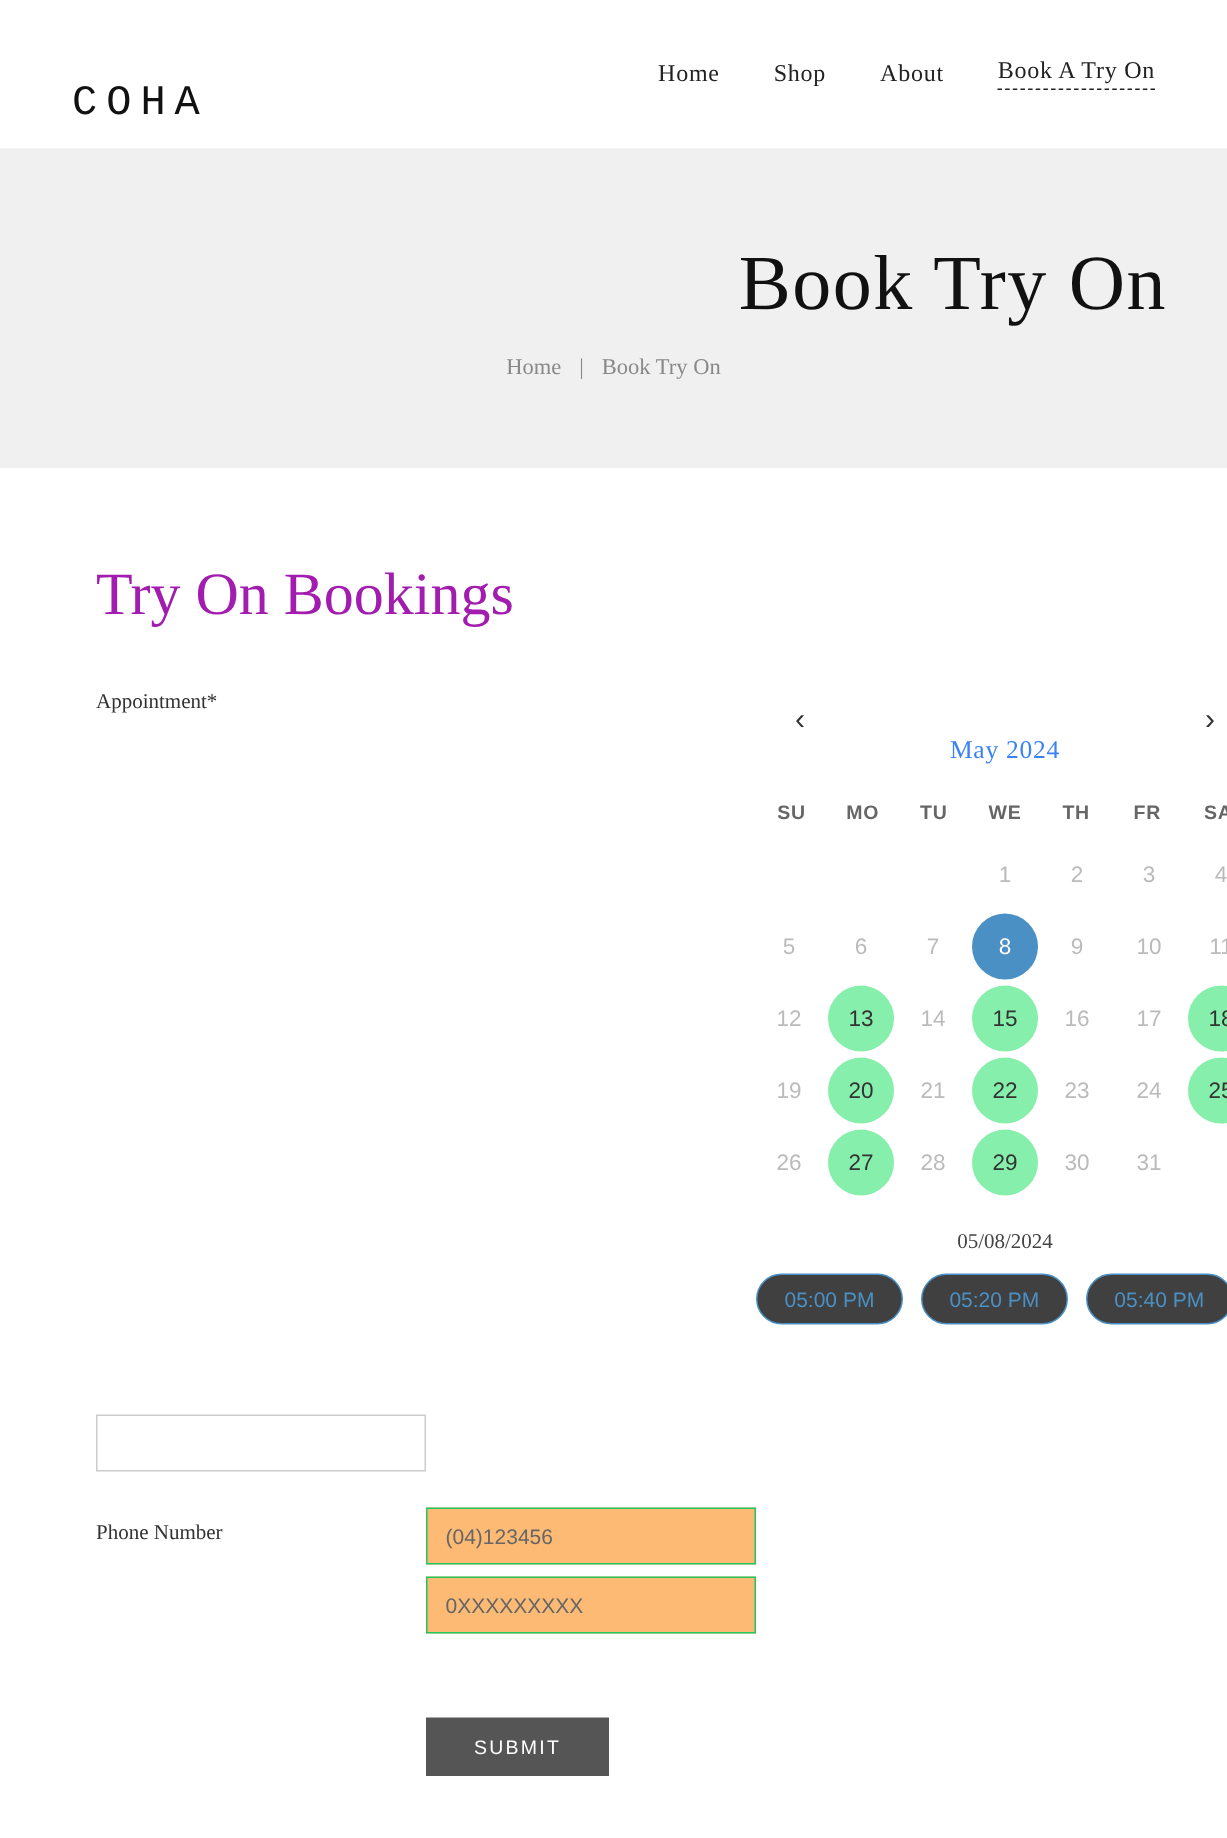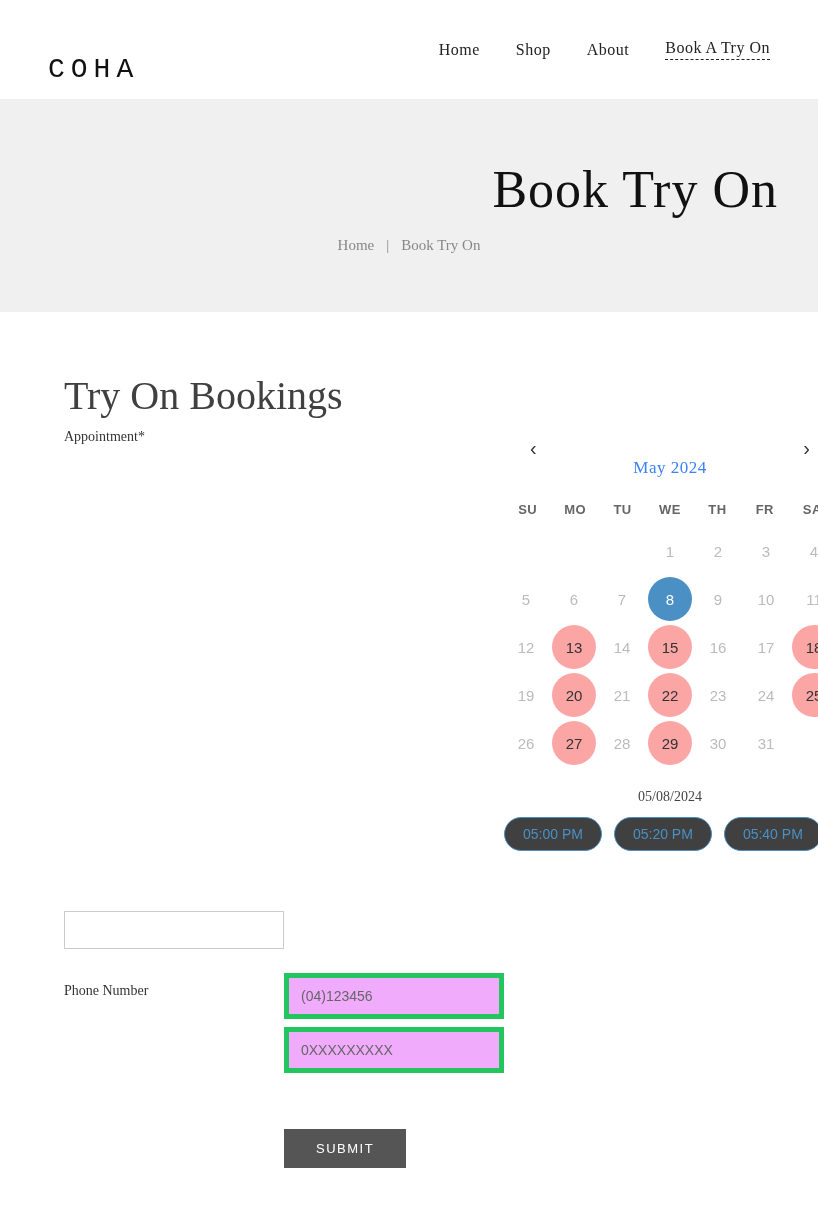--- a/index.html
+++ b/index.html
@@ -74,21 +74,22 @@
 
     
     .main-content {
       background: #fff;
       padding: 60px 64px 80px;
     }
     .section-title {
       font-family: Georgia, serif;
       font-size: 40px;
       font-weight: 400;
-      color: #404040;
+      margin-bottom: 32px;
+      color: #a21caf;
     }
 
     
     .calendar-container {
       margin-left: 220px;
       margin-bottom: 24px;
     }
     .calendar-nav {
       display: flex;
       align-items: center;
@@ -143,21 +144,21 @@
       margin: 0 auto;
     }
     .day-cell.empty {
       cursor: default;
     }
     .day-cell.disabled {
       color: #bbb;
       cursor: default;
     }
     .day-cell.available {
-      background: #fca5a5;
+      background: #86efac;
       color: #333;
     }
     .day-cell.selected {
       background: #4a90c4;
       color: #fff;
     }
 
     
     .selected-date {
       text-align: center;
@@ -208,25 +209,25 @@
       background: #fff;
       outline: none;
     }
 
     .phone-inputs {
       display: flex;
       flex-direction: column;
       gap: 8px;
     }
     .phone-input-row {
-      border: 5px solid #22c55e;
+      border: 1px solid #22c55e;
       padding: 10px 12px;
       font-size: 14px;
       color: #666;
-      background: #f0abfc;
+      background: #fdba74;
       width: 220px;
       font-family: Arial, sans-serif;
     }
 
     
     .submit-btn {
       margin-left: 220px;
       background: #555;
       color: #fff;
       border: none;

